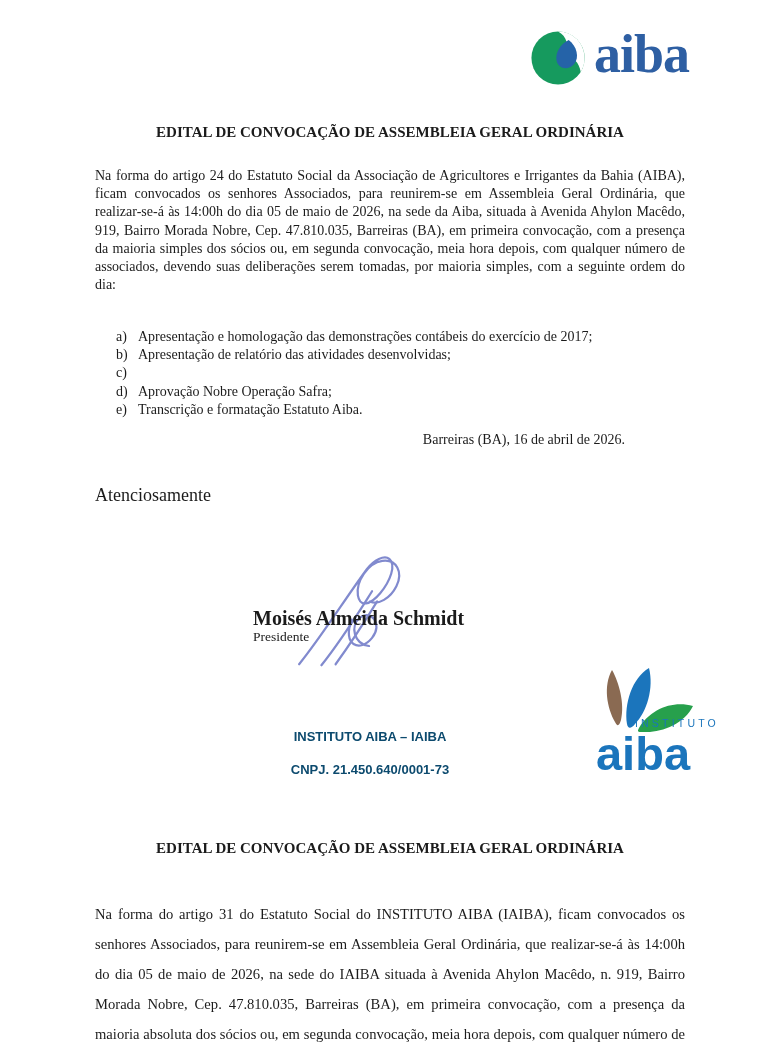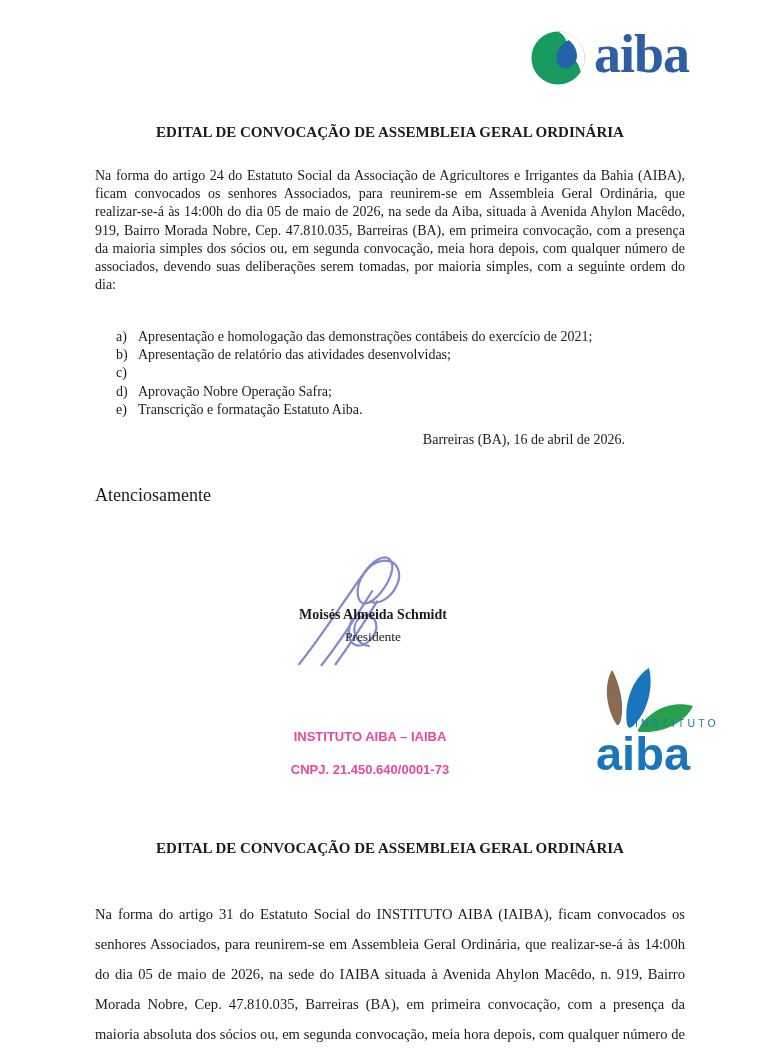--- a/index.html
+++ b/index.html
@@ -38,27 +38,27 @@
   .agenda-item{display:flex;}
   .agenda-label{width:22px;flex:0 0 22px;}
 
   
   .dateline{position:absolute;top:432px;left:95px;width:530px;text-align:right;font-size:14px;}
   .closing{position:absolute;top:485px;left:95px;font-size:18px;}
 
   
   .sig-block{position:absolute;top:550px;left:253px;width:240px;height:118px;}
   .sig-svg{position:absolute;top:0;left:38px;width:152px;height:118px;}
-  .sig-name{position:absolute;top:57px;width:100%;text-align:center;font-weight:700;font-size:14px;}
-  .sig-role{position:absolute;top:79px;width:100%;text-align:center;font-size:13.5px;}
+  .sig-name{position:absolute;top:57px;width:100%;font-weight:700;font-size:20px;}
+  .sig-role{position:absolute;top:79px;width:100%;font-size:13.5px;}
 
   
   .org-block{
     position:absolute;top:729px;left:250px;width:240px;text-align:center;
-    font-family:"Liberation Sans", sans-serif;font-weight:700;font-size:13px;color:#ec4899;
+    font-family:"Liberation Sans", sans-serif;font-weight:700;font-size:13px;color:#0c4a6e;
   }
   .org-name{margin-bottom:18px;}
 
   
   .logo2{position:absolute;top:664px;left:567px;width:152px;height:114px;}
   .logo2-drops{position:absolute;top:0;left:0;width:152px;height:72px;}
   .logo2-inst{
     position:absolute;top:53px;left:42px;width:110px;
     font-family:"Liberation Sans", sans-serif;font-weight:400;
     font-size:10.5px;letter-spacing:3.2px;color:#1b75bc;text-align:right;
@@ -82,21 +82,21 @@
     </svg>
     <span class="logo1-word">aiba</span>
   </div>
 
   <div class="title1">EDITAL DE CONVOCAÇÃO DE ASSEMBLEIA GERAL ORDINÁRIA</div>
   <p class="para para1">Na forma do artigo 24 do Estatuto Social da Associação de Agricultores e Irrigantes da Bahia (AIBA), ficam convocados os senhores Associados, para reunirem-se em Assembleia Geral Ordinária, que realizar-se-á às 14:00h do dia 05 de maio de 2026, na sede da Aiba, situada à Avenida Ahylon Macêdo, 919, Bairro Morada Nobre, Cep. 47.810.035, Barreiras (BA), em primeira convocação, com a presença da maioria simples dos sócios ou, em segunda convocação, meia hora depois, com qualquer número de associados, devendo suas deliberações serem tomadas, por maioria simples, com a seguinte ordem do dia:</p>
 
   <div class="agenda">
     <div class="agenda-item">
       <span class="agenda-label">a)</span>
-      <span>Apresentação e homologação das demonstrações contábeis do exercício de 2021;</span>
+      <span>Apresentação e homologação das demonstrações contábeis do exercício de 2017;</span>
     </div>
     <div class="agenda-item">
       <span class="agenda-label">b)</span>
       <span>Apresentação de relatório das atividades desenvolvidas;</span>
     </div>
     <div class="agenda-item">
       <span class="agenda-label">c)</span>
     </div>
     <div class="agenda-item">
       <span class="agenda-label">d)</span>

